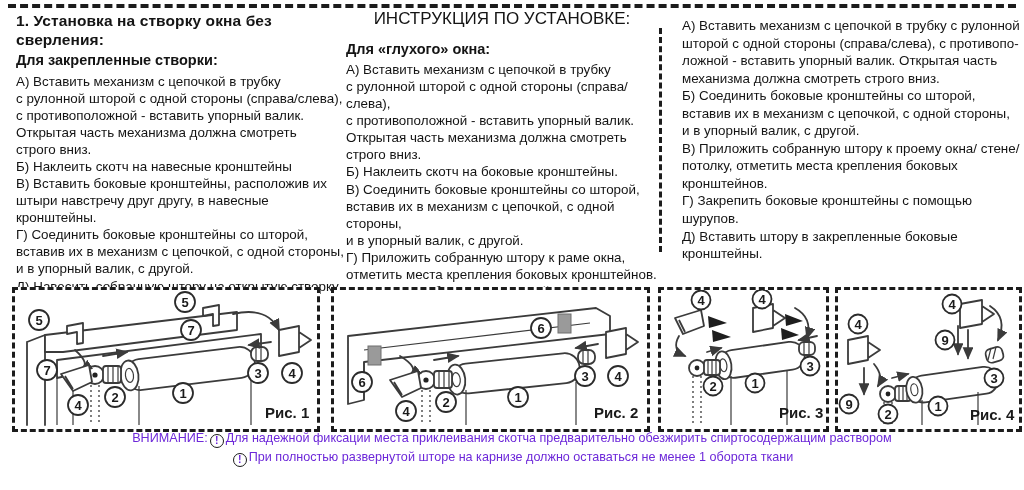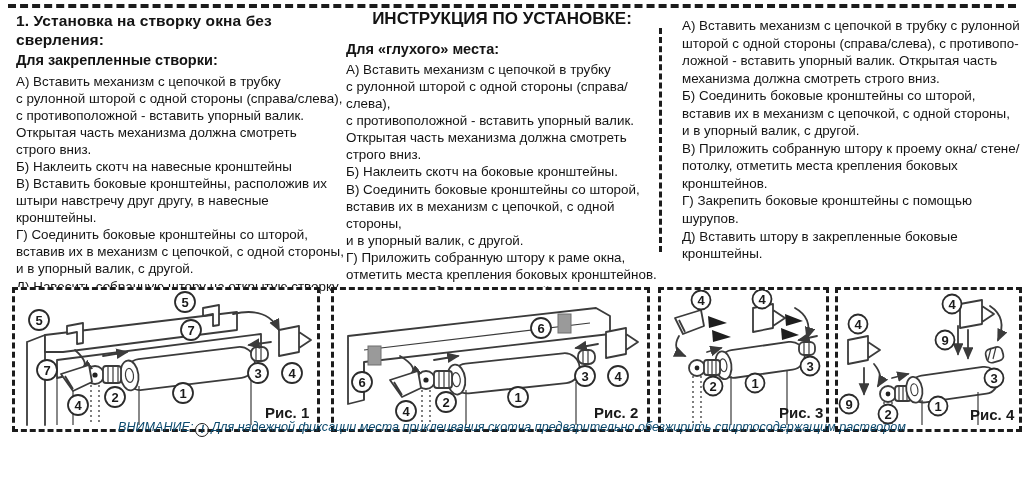--- a/index.html
+++ b/index.html
@@ -10,21 +10,21 @@
 
   .top-rule { left:8px; top:4px; width:1008px; height:0; border-top:4px dashed #1c1c1c; }
 
   .col { line-height:1.27; }
   .col-left  { left:16px;  top:12px; width:328px; }
   .col-mid   { left:346px; top:8px;  width:312px; }
   .col-right { left:682px; top:14px; width:338px; }
 
   h1.sec { font-size:15.5px; font-weight:bold; line-height:1.2; letter-spacing:0.1px; }
   h2.sub { font-size:14.5px; font-weight:bold; margin-top:2px; }
-  .mid-title { font-size:17px; font-weight:bold; text-align:center; margin-bottom:10px; }
+  .mid-title { font-size:17px; font-weight:normal; text-align:center; margin-bottom:10px; }
   .steps { font-size:13.4px; white-space:pre-line; margin-top:3px; line-height:1.275; }
   .col-right .steps { line-height:1.31; }
   .heading2 { white-space:pre-line; }
 
   .vsep { left:659px; top:28px; height:224px; width:0; border-left:3px dashed #1c1c1c; }
 
   .figbox { top:287px; height:145px; border:3.5px dashed #1c1c1c; background:#fff; }
   .figbox svg { display:block; }
   #fig1 { left:12px;  width:308px; }
   #fig2 { left:331px; width:319px; }
@@ -34,21 +34,21 @@
   .fig-label { font-weight:bold; font-size:15px; fill:#1a1a1a; font-family:"Liberation Sans",sans-serif; }
   .co-circle { fill:#fff; stroke:#2b2b2b; stroke-width:1.8; }
   .co-num { font-size:13px; font-weight:bold; fill:#1a1a1a; text-anchor:middle; font-family:"Liberation Sans",sans-serif; }
   .ln { fill:none; stroke:#3b3b3b; stroke-width:1.8; stroke-linejoin:round; stroke-linecap:round; }
   .ln-thin { fill:none; stroke:#3b3b3b; stroke-width:1.2; }
   .fillw { fill:#fff; stroke:#3b3b3b; stroke-width:1.8; stroke-linejoin:round; }
   .tape { fill:#9a9a9a; stroke:#6e6e6e; stroke-width:1; }
   .chain { fill:none; stroke:#3b3b3b; stroke-width:1.3; stroke-dasharray:2 3; }
   .screw { fill:#1e1e1e; stroke:none; }
 
-  .warnings { left:0; top:418px; width:1024px; text-align:center; font-size:12.6px; line-height:1.42; color:#0c4a6e;font-style:italic; }
+  .warnings { left:0; top:429px; width:1024px; text-align:center; font-size:12.6px; line-height:1.42; color:#6d28d9; }
   .warn-line { margin-top:1px; }
   .bang { display:inline-block; width:14px; height:14px; border:1.6px solid #1b1b1b; border-radius:50%;
     font-size:10.5px; font-weight:bold; line-height:11px; text-align:center; vertical-align:-2px; margin:0 2px; }
 </style>
 </head>
 <body>
 
 <div id="sheet">
 
   <div class="abs top-rule"></div>
@@ -70,21 +70,21 @@
 Д) Навесить собранную штору на открытую створку
 окна, зафиксировав навесные кронштейны с
 помощью скотча.
 Е) Приклеить металлические пластины на край рамы
 напротив магнитов отвеса, расположенного
 внизу шторы.</div>
   </div>
 
   <div class="abs col col-mid">
     <div class="mid-title">ИНСТРУКЦИЯ ПО УСТАНОВКЕ:</div>
-    <h2 class="sub">Для «глухого» места:</h2>
+    <h2 class="sub">Для «глухого» окна:</h2>
     <div class="steps">А) Вставить механизм с цепочкой в трубку
 с рулонной шторой с одной стороны (справа/слева),
 с противоположной - вставить упорный валик.
 Открытая часть механизма должна смотреть
 строго вниз.
 Б) Наклеить скотч на боковые кронштейны.
 В) Соединить боковые кронштейны со шторой,
 вставив их в механизм с цепочкой, с одной стороны,
 и в упорный валик, с другой.
 Г) Приложить собранную штору к раме окна,
@@ -356,15 +356,18 @@
           <text class="co-num" x="156" y="92.5">3</text>
       </g>
       <text class="fig-label" x="132" y="130">Рис. 4</text>
     </svg>
   </div>
 
   <div class="abs warnings">
     <div class="warn-line">
       <span>ВНИМАНИЕ:</span><span class="bang">!</span><span>Для надежной фиксации места приклеивания скотча предварительно обезжирить спиртосодержащим раствором</span>
     </div>
+    <div class="warn-line">
+      <span class="bang">!</span><span>При полностью развернутой шторе на карнизе должно оставаться не менее 1 оборота ткани</span>
+    </div>
   </div>
 
 </div>
 
 </body></html>

